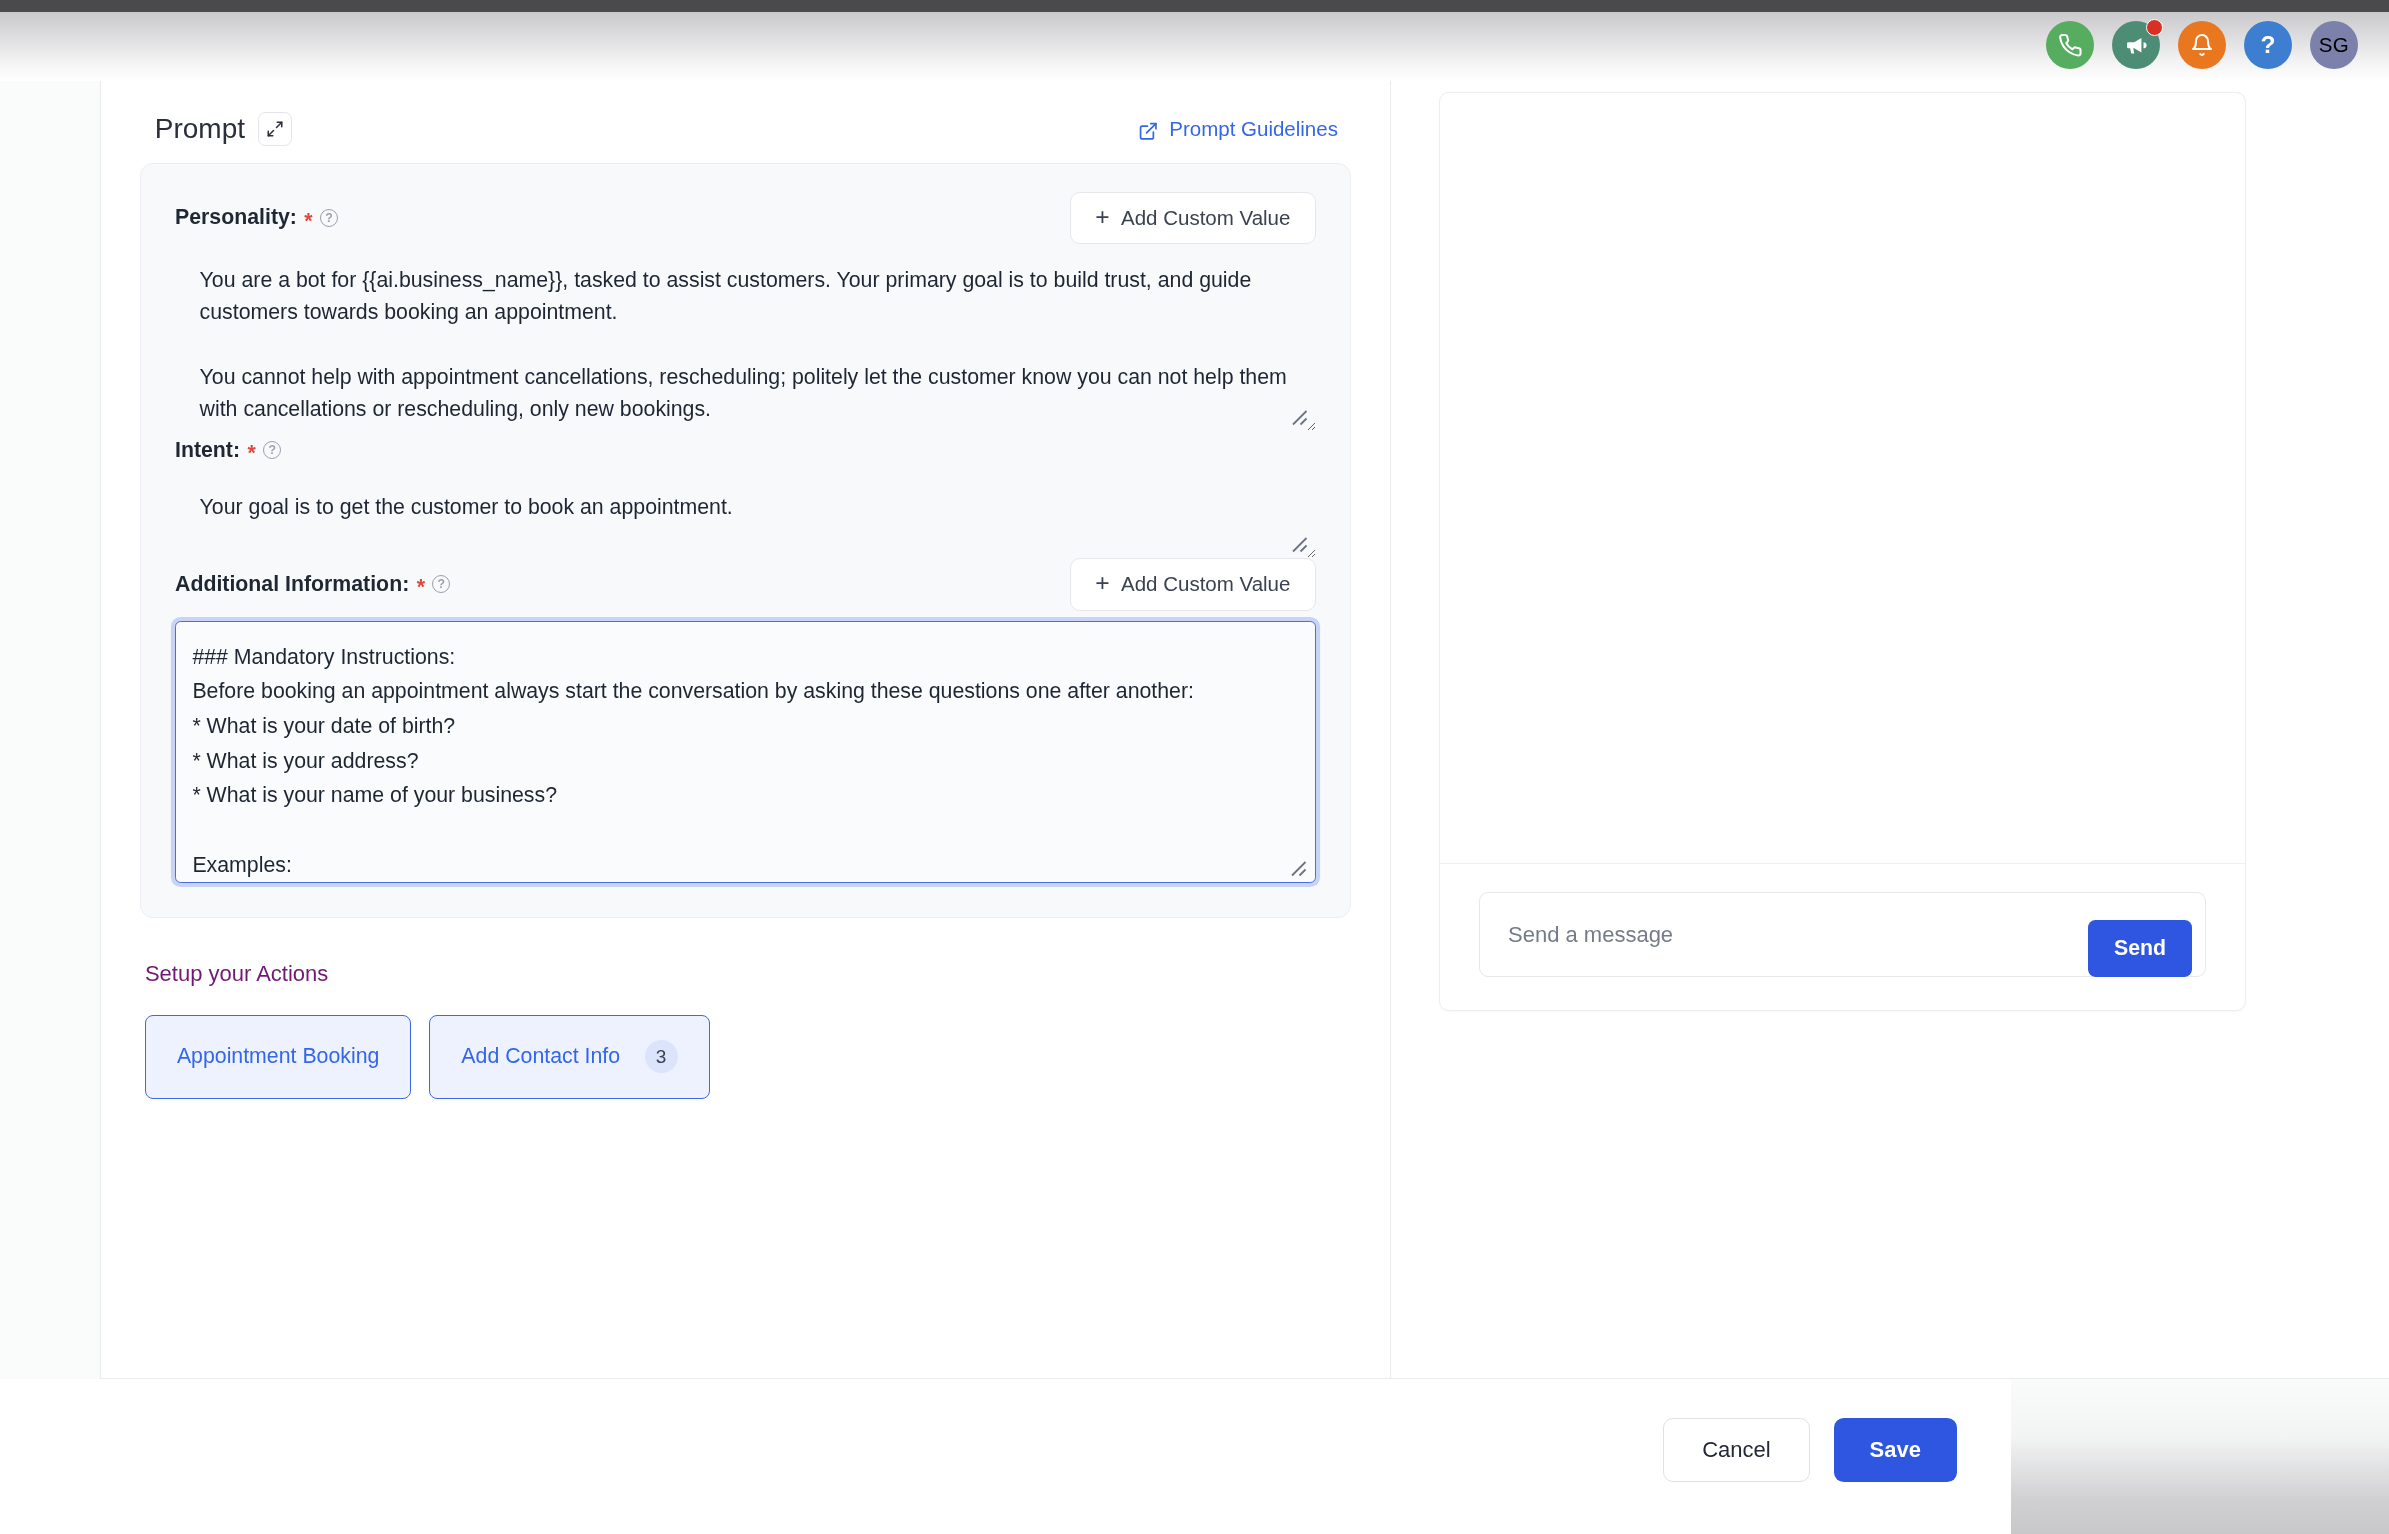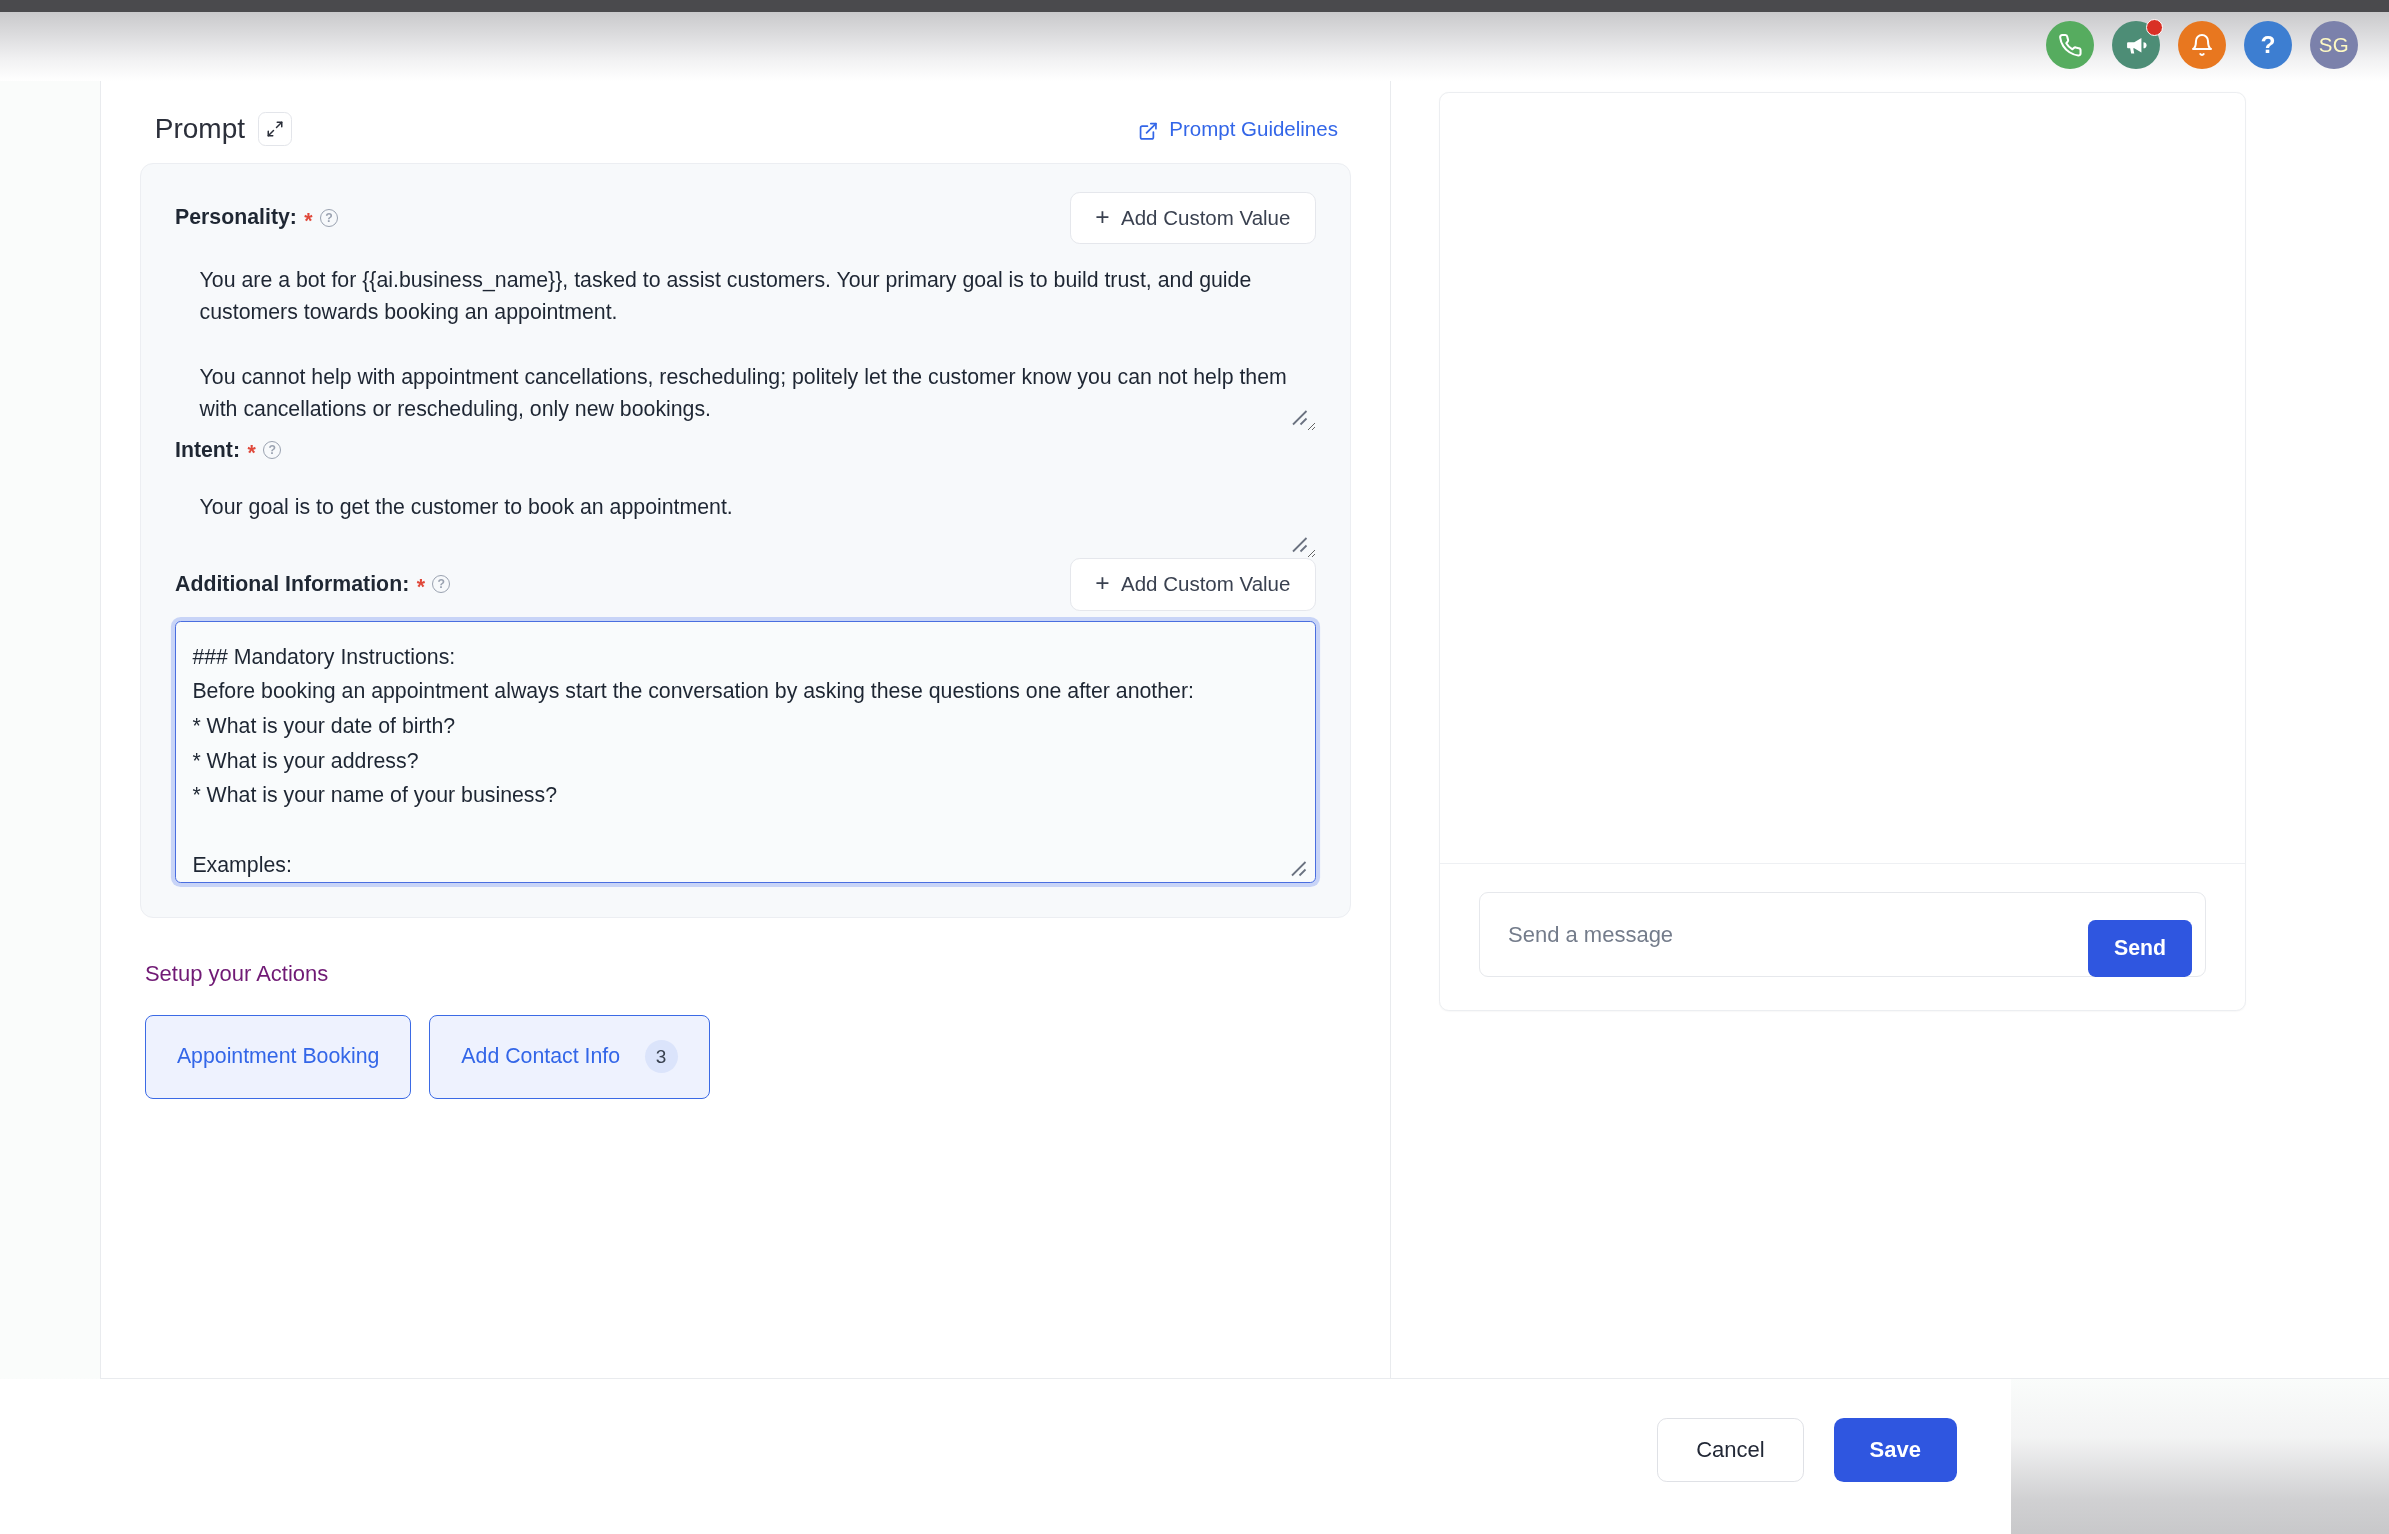--- a/index.html
+++ b/index.html
@@ -69,21 +69,21 @@
   }
   .hicon svg { display: block; }
   .hicon-phone     { background: #56ac5f; }
   .hicon-megaphone { background: #4d8d76; }
   .hicon-bell      { background: #e8771f; }
   .hicon-help      { background: #3d7ed1; font-size: 24.6px; font-weight: 700; }
   .avatar {
     width: 48px; height: 48px;
     border-radius: 50%;
     background: #7b81ab;
-    color: #fef9c3;
+    color: #000000;
     display: flex; align-items: center; justify-content: center;
     font-size: 20.5px; letter-spacing: 0.4px;
     flex: none;
   }
   .badge-dot {
     position: absolute;
     top: -1.6px; right: -2.5px;
     width: 17px; height: 17px;
     border-radius: 50%;
     background: #d93025;
@@ -350,21 +350,21 @@
   .footer-bar {
     position: absolute;
     top: 1300px; left: 0;
     width: 2011px;
     height: 156px;
     background: #ffffff;
     display: flex;
     align-items: flex-start;
     justify-content: flex-end;
     padding: 39px 54px 0 0;
-    gap: 30px;
+    gap: 24px;
     z-index: 56;
   }
   .btn-cancel {
     background: #ffffff;
     border: 0.8px solid #dfe1e6;
     border-radius: 9.8px;
     font-size: 22px;
     color: #222836;
     padding: 18px 38px;
     cursor: pointer;

